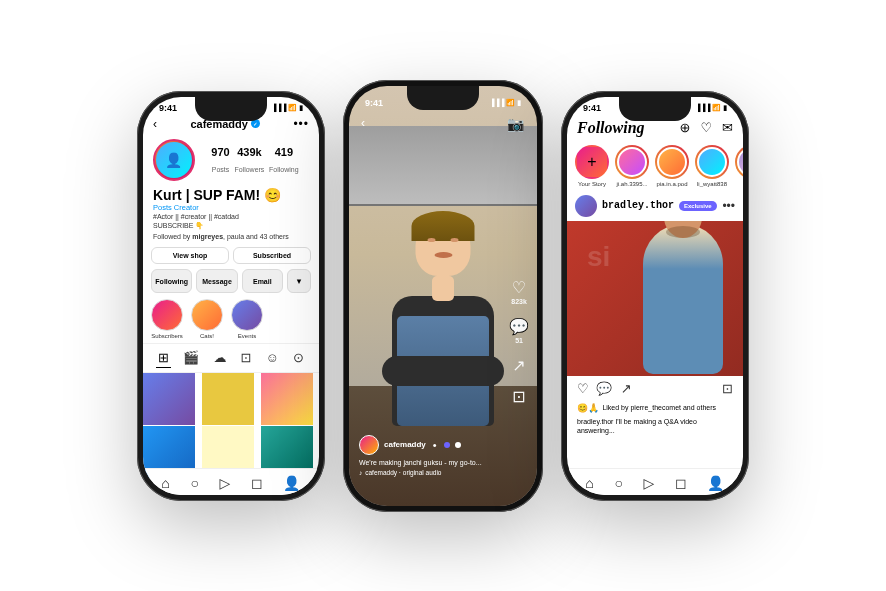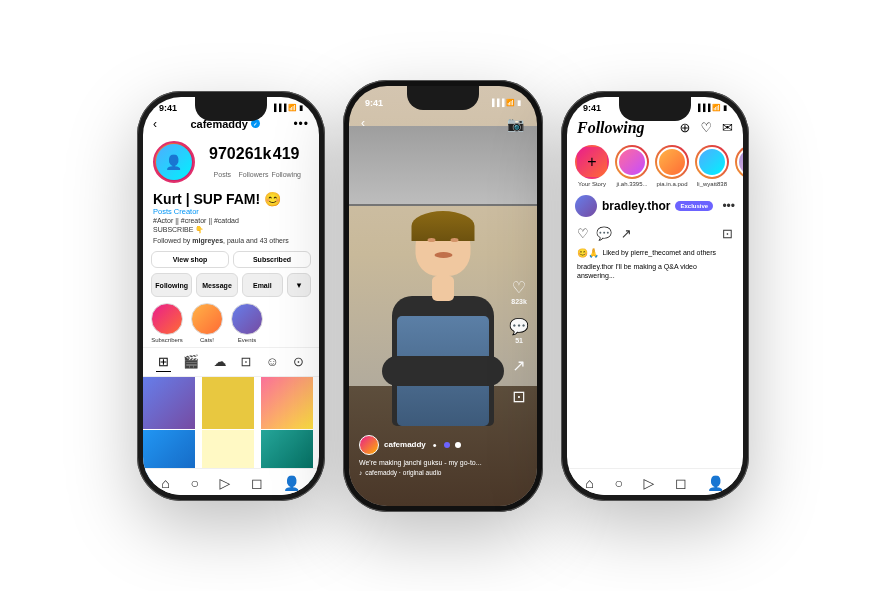--- a/index.html
+++ b/index.html
@@ -135,21 +135,21 @@
       display: flex;
       justify-content: space-around;
       padding: 6px 8px 4px;
     }
 
     .stat-item {
       text-align: center;
     }
 
     .stat-number {
-      font-size: 16px;
+      font-size: 11px;
       font-weight: 700;
       display: block;
     }
 
     .stat-label {
       font-size: 7px;
       color: #666;
     }
 
     .profile-avatar {
@@ -465,21 +465,21 @@
       gap: 5px;
     }
 
     .feed-post-avatar {
       width: 22px;
       height: 22px;
       border-radius: 50%;
       background: linear-gradient(135deg, #667eea, #764ba2);
     }
 
-    .feed-post-username { font-size: 12px; font-weight: 700; }
+    .feed-post-username { font-size: 10px; font-weight: 700; font-family: Liberation Mono, monospace; }
 
     .exclusive-badge {
       background: #6c63ff;
       color: white;
       font-size: 6px;
       padding: 2px 5px;
       border-radius: 10px;
       font-weight: 600;
     }
 
@@ -608,21 +608,21 @@
       <div class="profile-info-row">
         <div class="profile-avatar">
           <div style="width:36px;height:36px;background:linear-gradient(135deg,#4facfe,#00f2fe);border-radius:50%;display:flex;align-items:center;justify-content:center;color:white;font-size:14px;">👤</div>
         </div>
         <div class="profile-stats" style="flex:1;">
           <div class="stat-item">
             <span class="stat-number">970</span>
             <span class="stat-label">Posts</span>
           </div>
           <div class="stat-item">
-            <span class="stat-number">261k</span>
+            <span class="stat-number">439k</span>
             <span class="stat-label">Followers</span>
           </div>
           <div class="stat-item">
             <span class="stat-number">419</span>
             <span class="stat-label">Following</span>
           </div>
         </div>
       </div>
 
       <div class="profile-bio">
@@ -824,20 +824,35 @@
 
       <div class="feed-post-header">
         <div class="feed-post-user">
           <div class="feed-post-avatar"></div>
           <span class="feed-post-username">bradley.thor</span>
           <span class="exclusive-badge">Exclusive</span>
         </div>
         <span class="feed-post-more">•••</span>
       </div>
 
+      <div class="feed-post-image">
+        <div class="feed-photo-person">
+
+          <div style="position:relative;width:90px;height:148px;">
+            <div class="feed-person-silhouette">
+              <div class="feed-person-head">
+
+                <div style="position:absolute;bottom:0;left:2px;right:2px;height:12px;background:rgba(80,50,20,0.3);border-radius:50%;"></div>
+              </div>
+            </div>
+          </div>
+
+          <div style="position:absolute;top:20px;left:20px;font-size:28px;font-weight:900;color:rgba(255,255,255,0.15);font-family:sans-serif;">si</div>
+        </div>
+      </div>
 
       <div class="feed-actions-row">
         <div class="feed-left-icons">
           <span class="feed-action-icon">♡</span>
           <span class="feed-action-icon">💬</span>
           <span class="feed-action-icon">↗</span>
         </div>
         <span class="feed-action-icon">⊡</span>
       </div>
 

